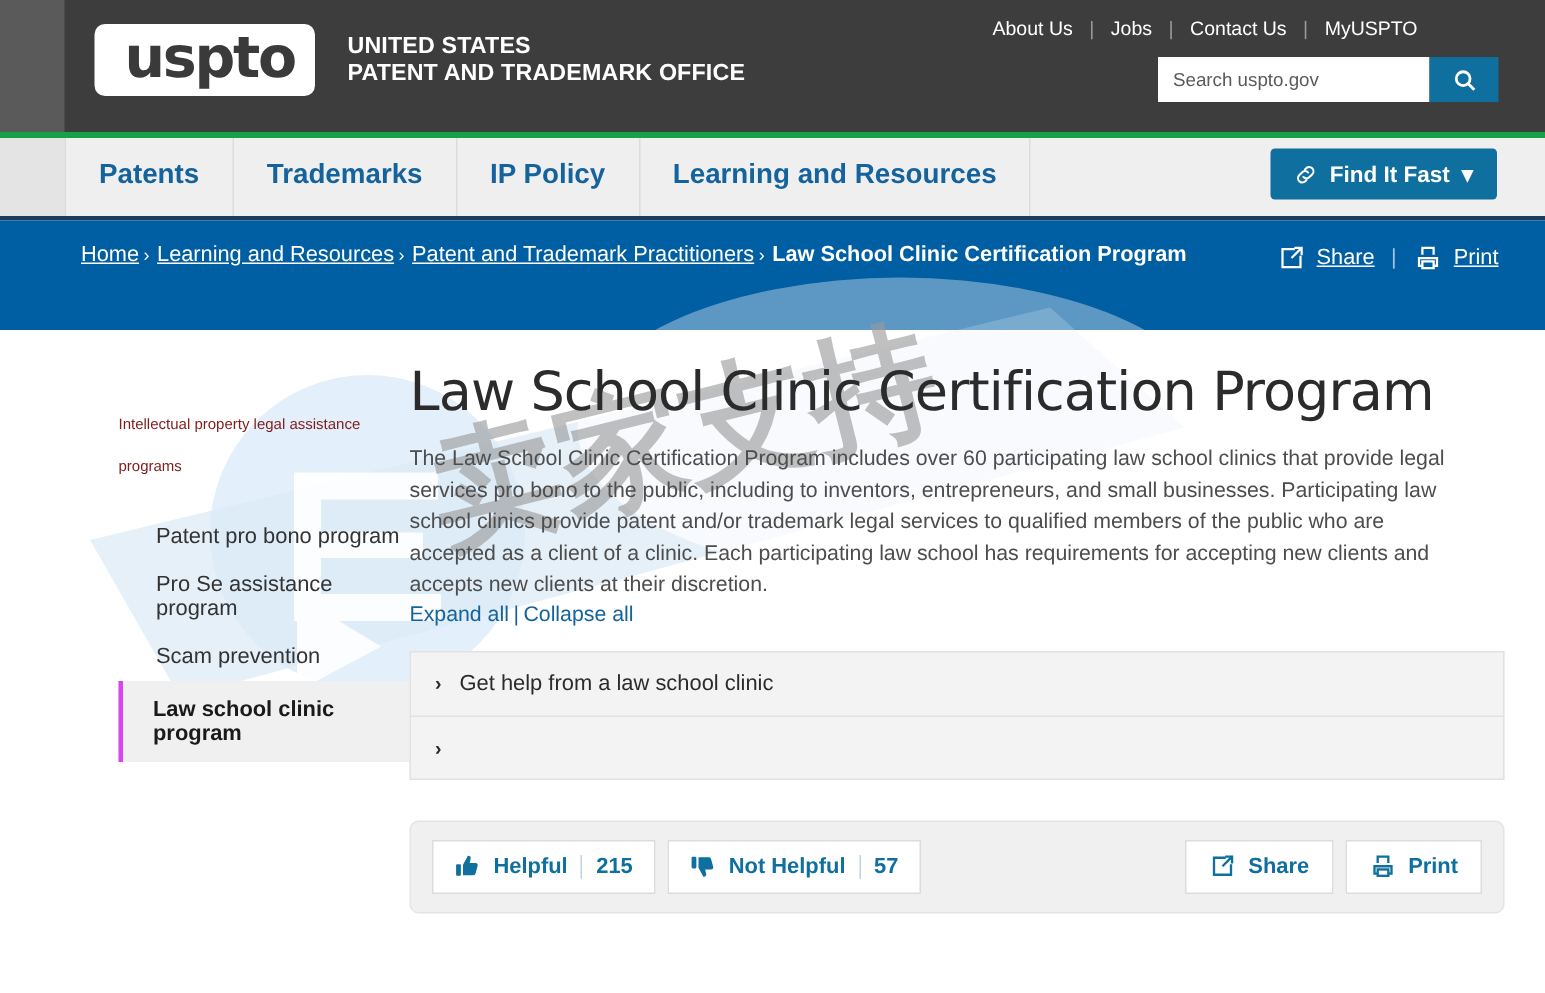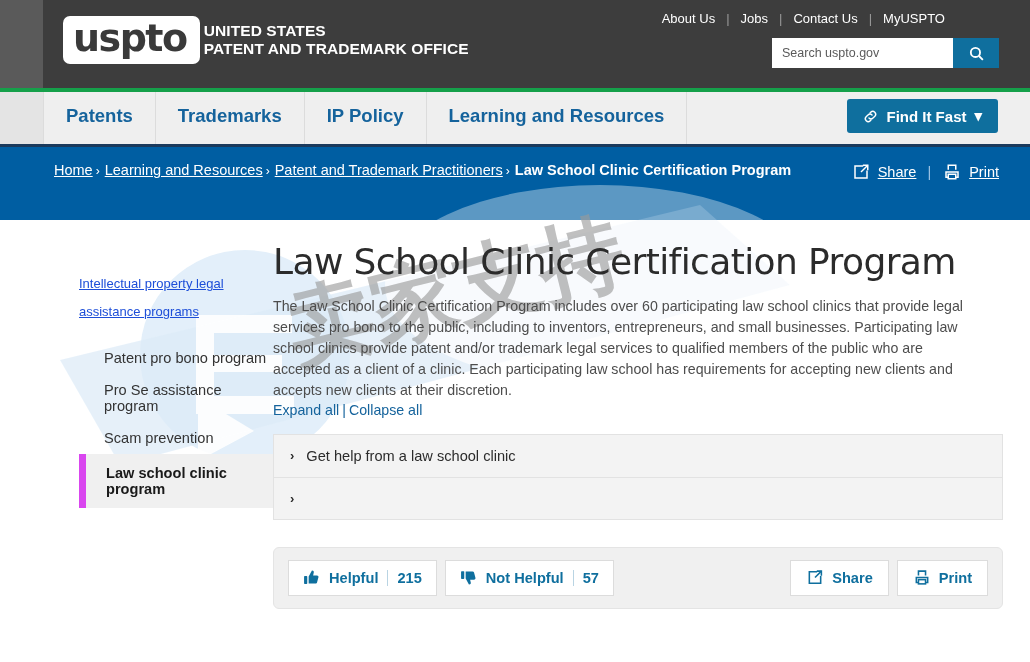--- a/index.html
+++ b/index.html
@@ -18,30 +18,30 @@
   .header-left-strip {
     position: absolute; left: 0; top: 0; width: 43px; height: 88px;
     background: #5a5a5a;
   }
   .green-rule {
     position: absolute; left: 0; top: 88px; width: 1030px; height: 4px;
     background: #15a04a; z-index: 5;
   }
   .logo-wrap { position: absolute; left: 63px; top: 16px; display: flex; align-items: center; }
   .logo-box {
-    background: #ffffff; border-radius: 7px; padding: 3px 13px 7px 10px;
+    background: #ffffff; border-radius: 7px; padding: 3px 13px 7px 20px;
     display: flex; align-items: flex-end; justify-content: center;
   }
   .logo-text {
     font-family: "DejaVu Sans", sans-serif;
     font-size: 38px; font-weight: 700; color: #3a3a3a;
     letter-spacing: -1.5px; line-height: 1; white-space: nowrap;
   }
   .agency {
-    margin-left: 4px; color: #ffffff; line-height: 1.18;
+    margin-left: 22px; color: #ffffff; line-height: 1.18;
     font-size: 15.5px; font-weight: 700; letter-spacing: 0.1px;
   }
 
   .util-nav {
     position: absolute; right: 74px; top: 11px;
     display: flex; align-items: center; gap: 0px;
   }
   .util-link {
     color: #ffffff; font-size: 13px; text-decoration: none;
     padding: 0 11px; white-space: nowrap;
@@ -110,30 +110,30 @@
   
   .watermark {
     position: absolute; left: 0; top: 165px;
     width: 1030px; height: 330px; pointer-events: none; z-index: 3;
   }
 
   
   .content { position: relative; display: flex; padding-top: 22px; z-index: 4; }
   .sidebar { width: 273px; padding-left: 79px; padding-top: 28px; }
   .side-parent {
-    color: #1d4ed8; font-size: 13px; line-height: 28px;
-    width: 175px; cursor: pointer; text-decoration: underline;
+    color: #7f1d1d; font-size: 10px; line-height: 28px;
+    width: 175px; cursor: pointer;
   }
   .side-sub { margin-top: 16px; }
   .side-item {
     color: #333333; font-size: 14.6px; padding: 8px 0 8px 20px;
     cursor: pointer; border-left: 5px solid transparent;
   }
   .side-item.active {
-    background: #f0f0f0; border-left: 7px solid #d946ef;
+    background: #f0f0f0; border-left: 3px solid #d946ef;
     font-weight: 700; color: #1a1a1a; padding-top: 11px; padding-bottom: 11px;
   }
 
   .main { flex: 1; padding-right: 27px; }
   .page-title {
     font-family: "DejaVu Sans", sans-serif;
     font-size: 36px; font-weight: 400; color: #2b2b2b;
     letter-spacing: -0.6px; line-height: 1.1; white-space: nowrap;
   }
   .intro {

